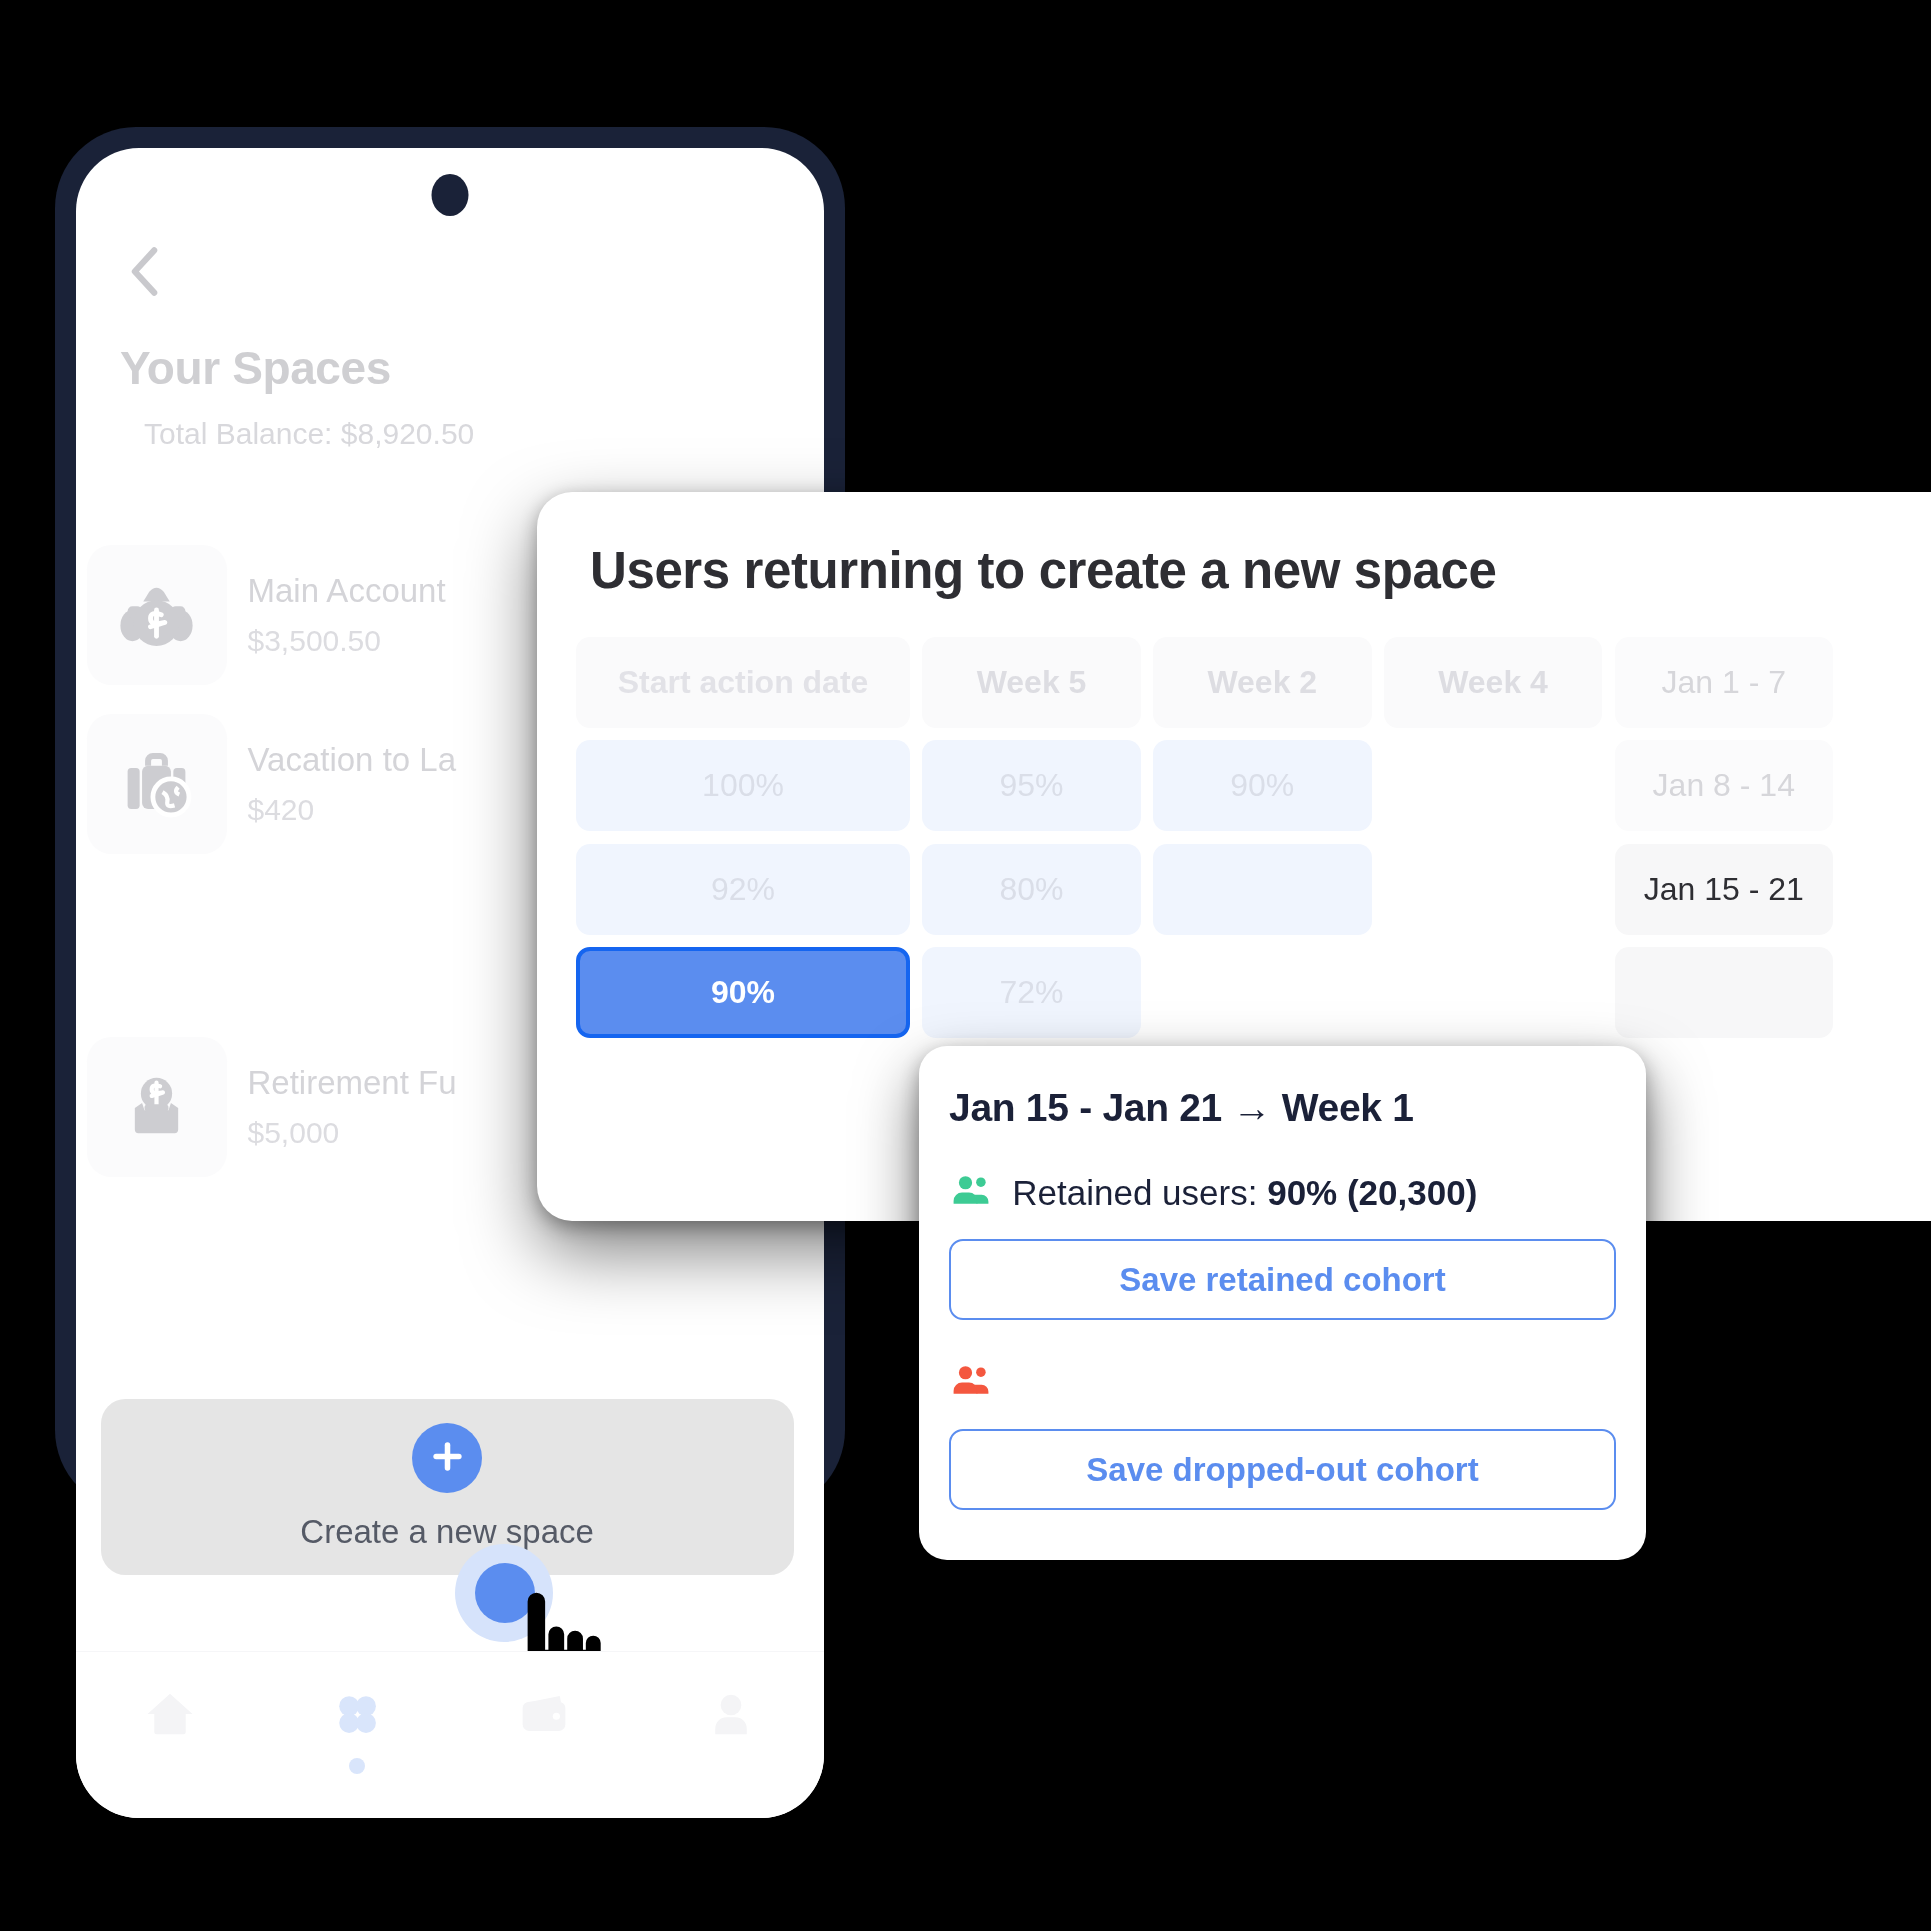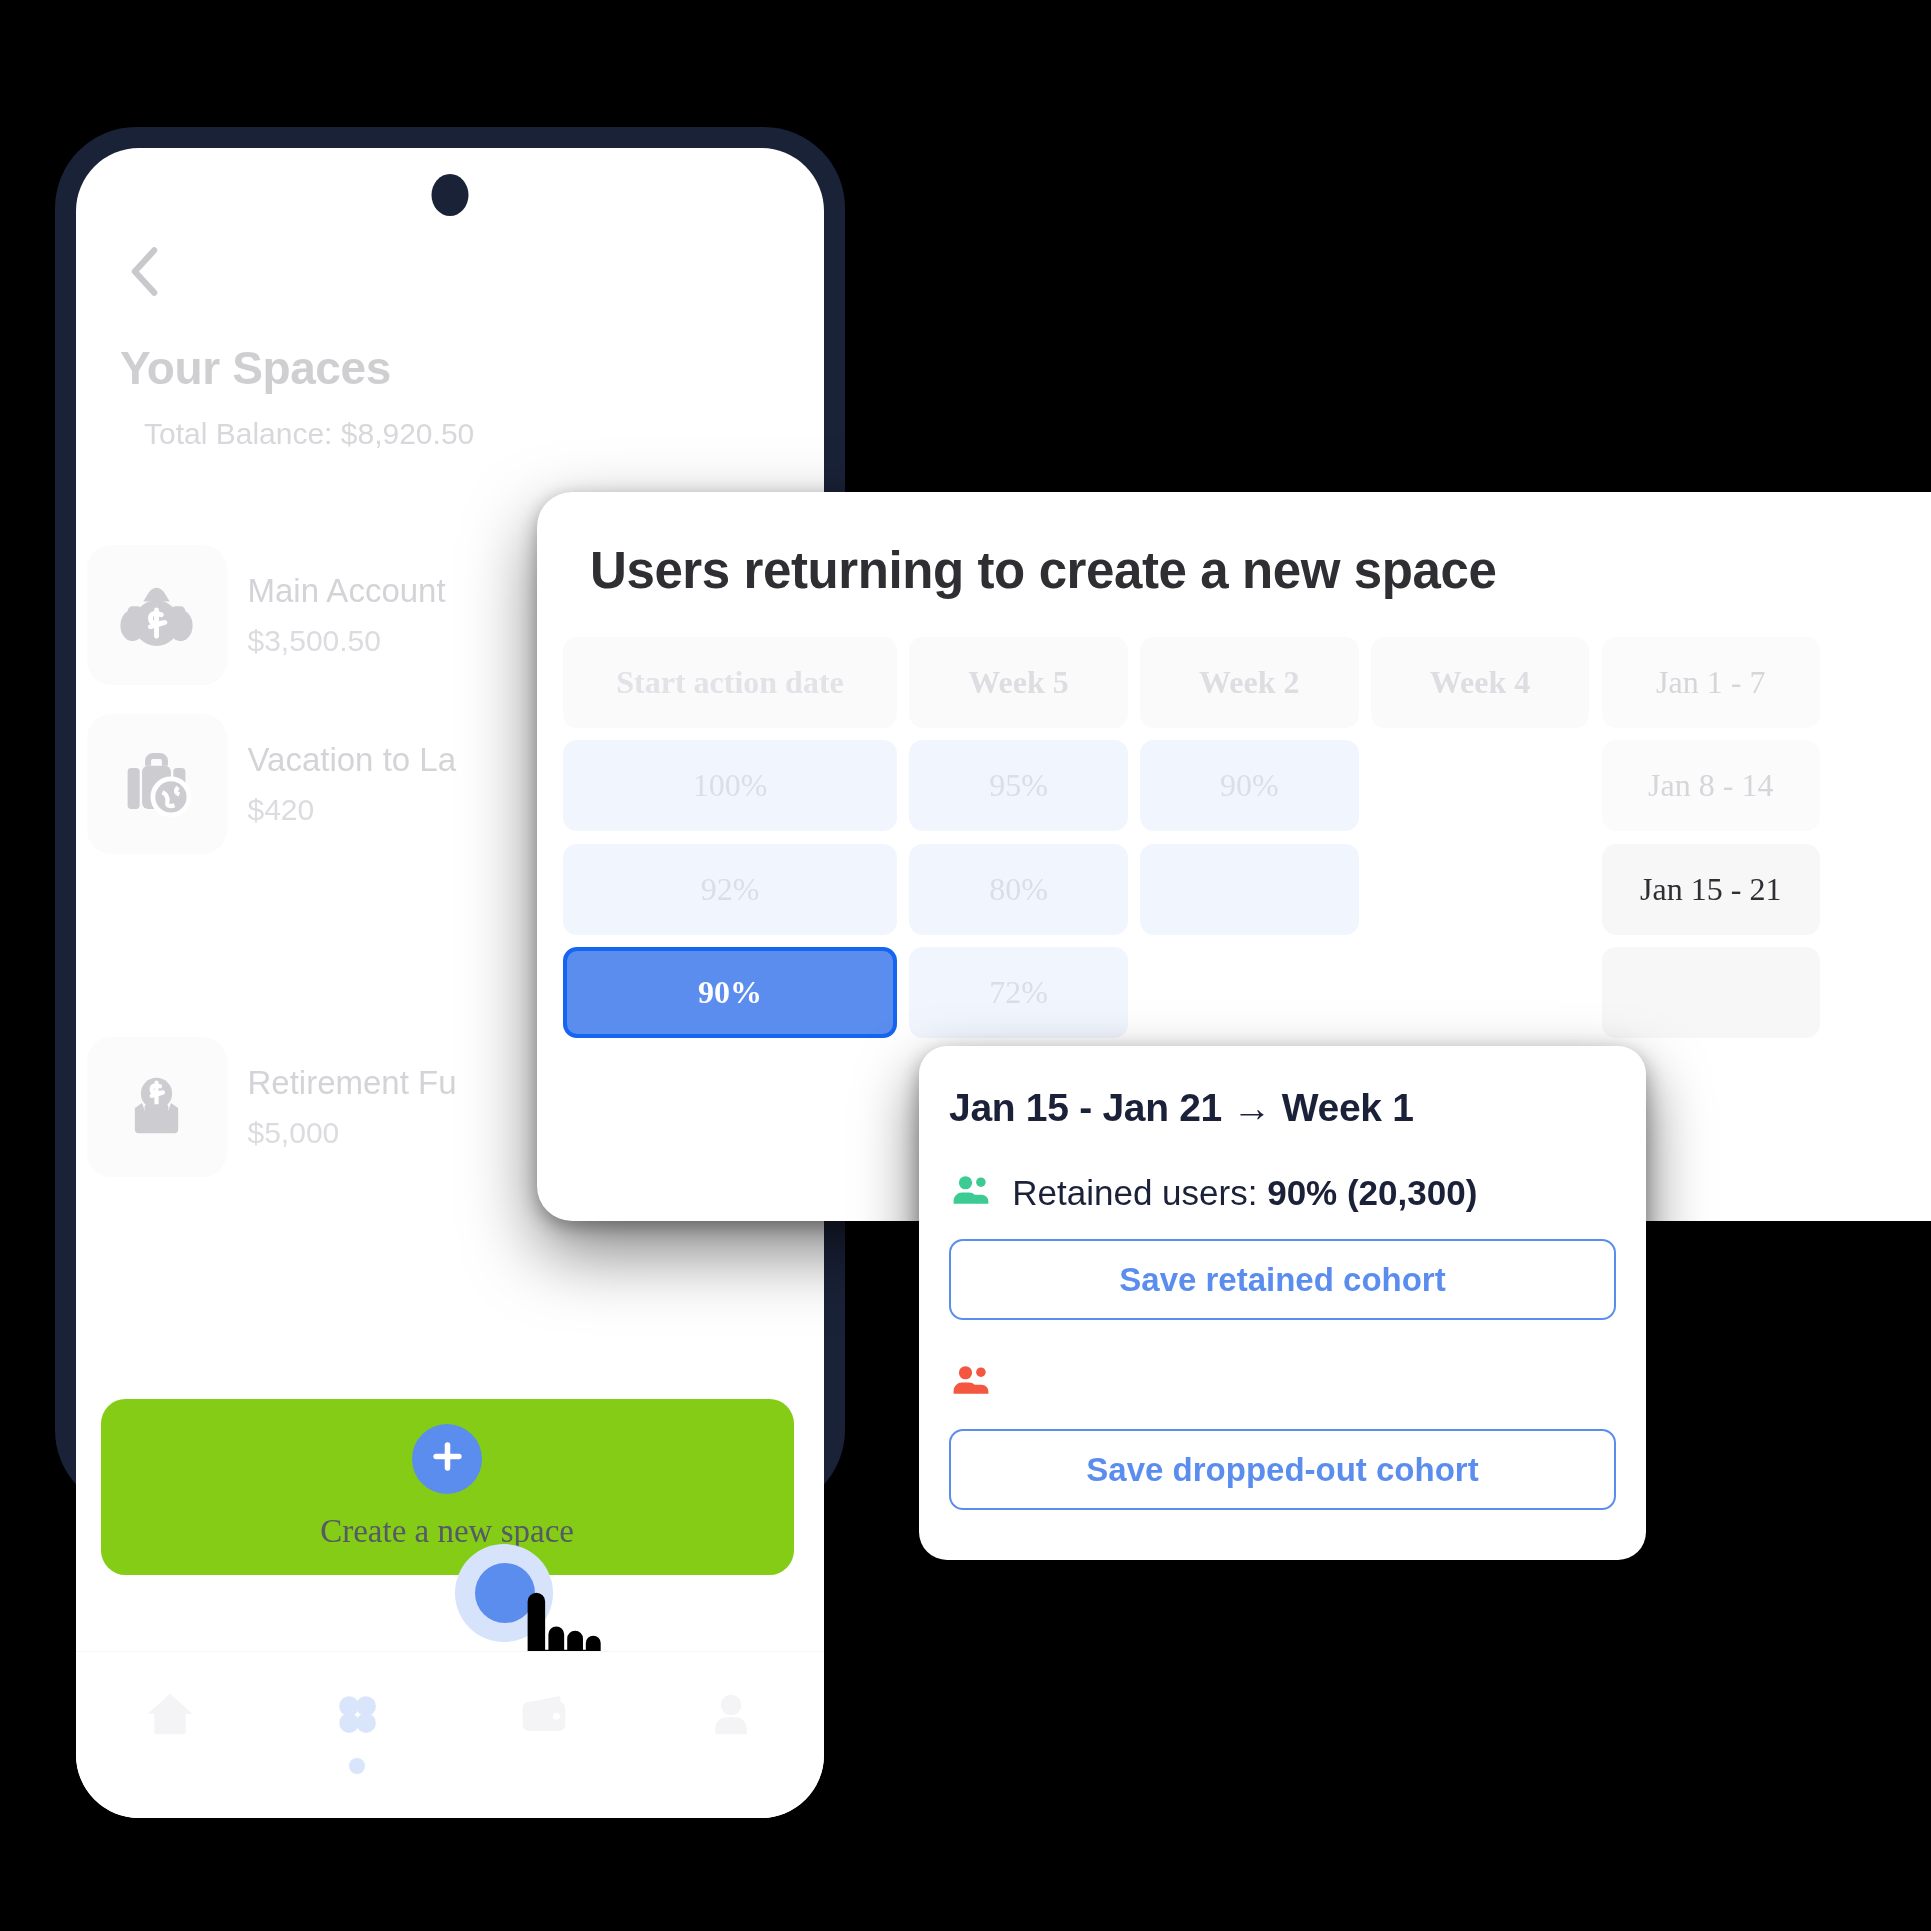--- a/index.html
+++ b/index.html
@@ -92,27 +92,26 @@
     margin-top: 14px;
     font-size: 30px;
     font-weight: 400;
     color: #dcdce0;
   }
 
   #create-space-card {
     position: absolute;
     left: 24.6px; top: 1251px;
     width: 693px; height: 176px;
-    background: #84cc16;
+    background: #e5e5e5;
     border-radius: 24.6px;
     display: flex;
     flex-direction: column;
     align-items: center;
     justify-content: center;
-    font-family: Liberation Serif, serif;
   }
   #create-plus-circle {
     width: 70px; height: 70px;
     border-radius: 50%;
     background: #5b8def;
     display: flex; align-items: center; justify-content: center;
   }
   #create-space-label {
     margin-top: 19.3px;
     font-size: 33px;
@@ -177,27 +176,26 @@
     left: 53px; top: 49px;
     font-size: 51px;
     font-weight: 700;
     color: #2e2e33;
     letter-spacing: -0.4px;
     white-space: nowrap;
   }
 
   #cohort-table {
     position: absolute;
-    left: 26px; top: 145px;
+    left: 39px; top: 145px;
     width: 1257px;
     display: grid;
     grid-template-columns: 334px 1fr 1fr 1fr 1fr;
     column-gap: 12.3px;
     row-gap: 12.3px;
-    font-family: Liberation Serif, serif;
   }
   .cell {
     height: 91px;
     border-radius: 14px;
     display: flex;
     align-items: center;
     justify-content: center;
     font-size: 32px;
     box-sizing: border-box;
   }

